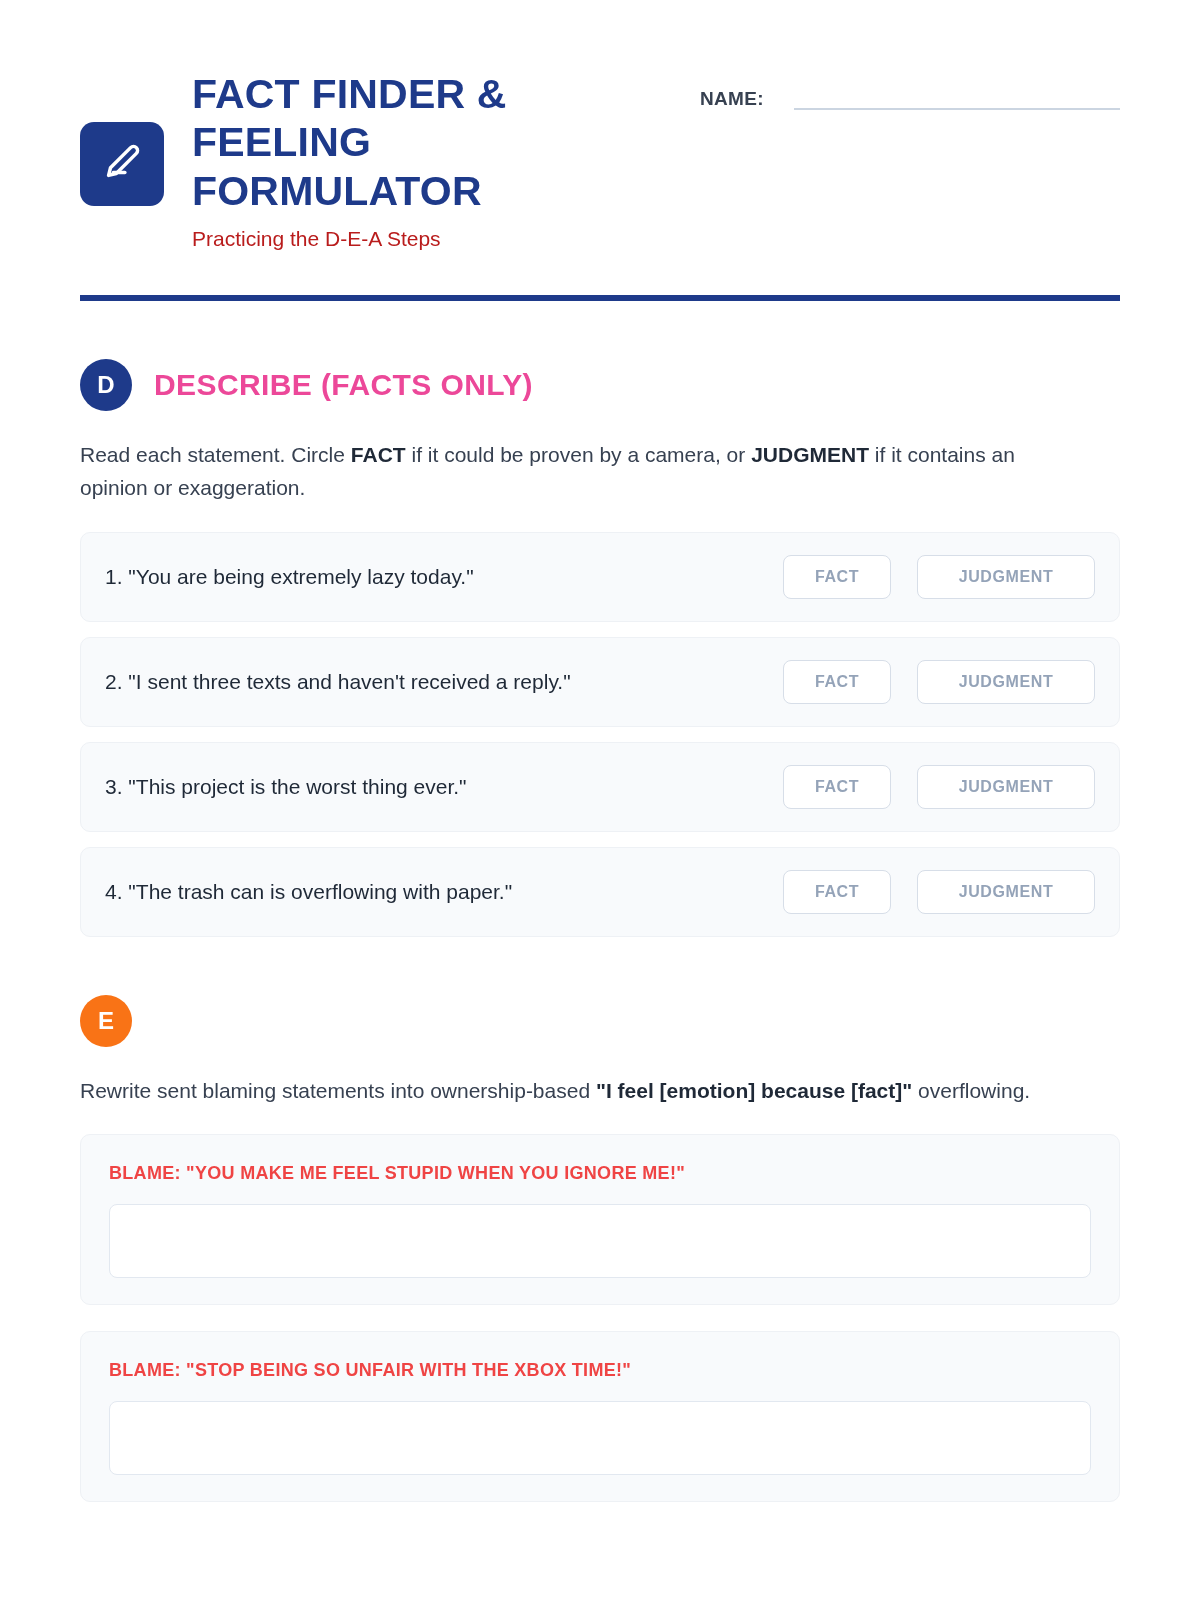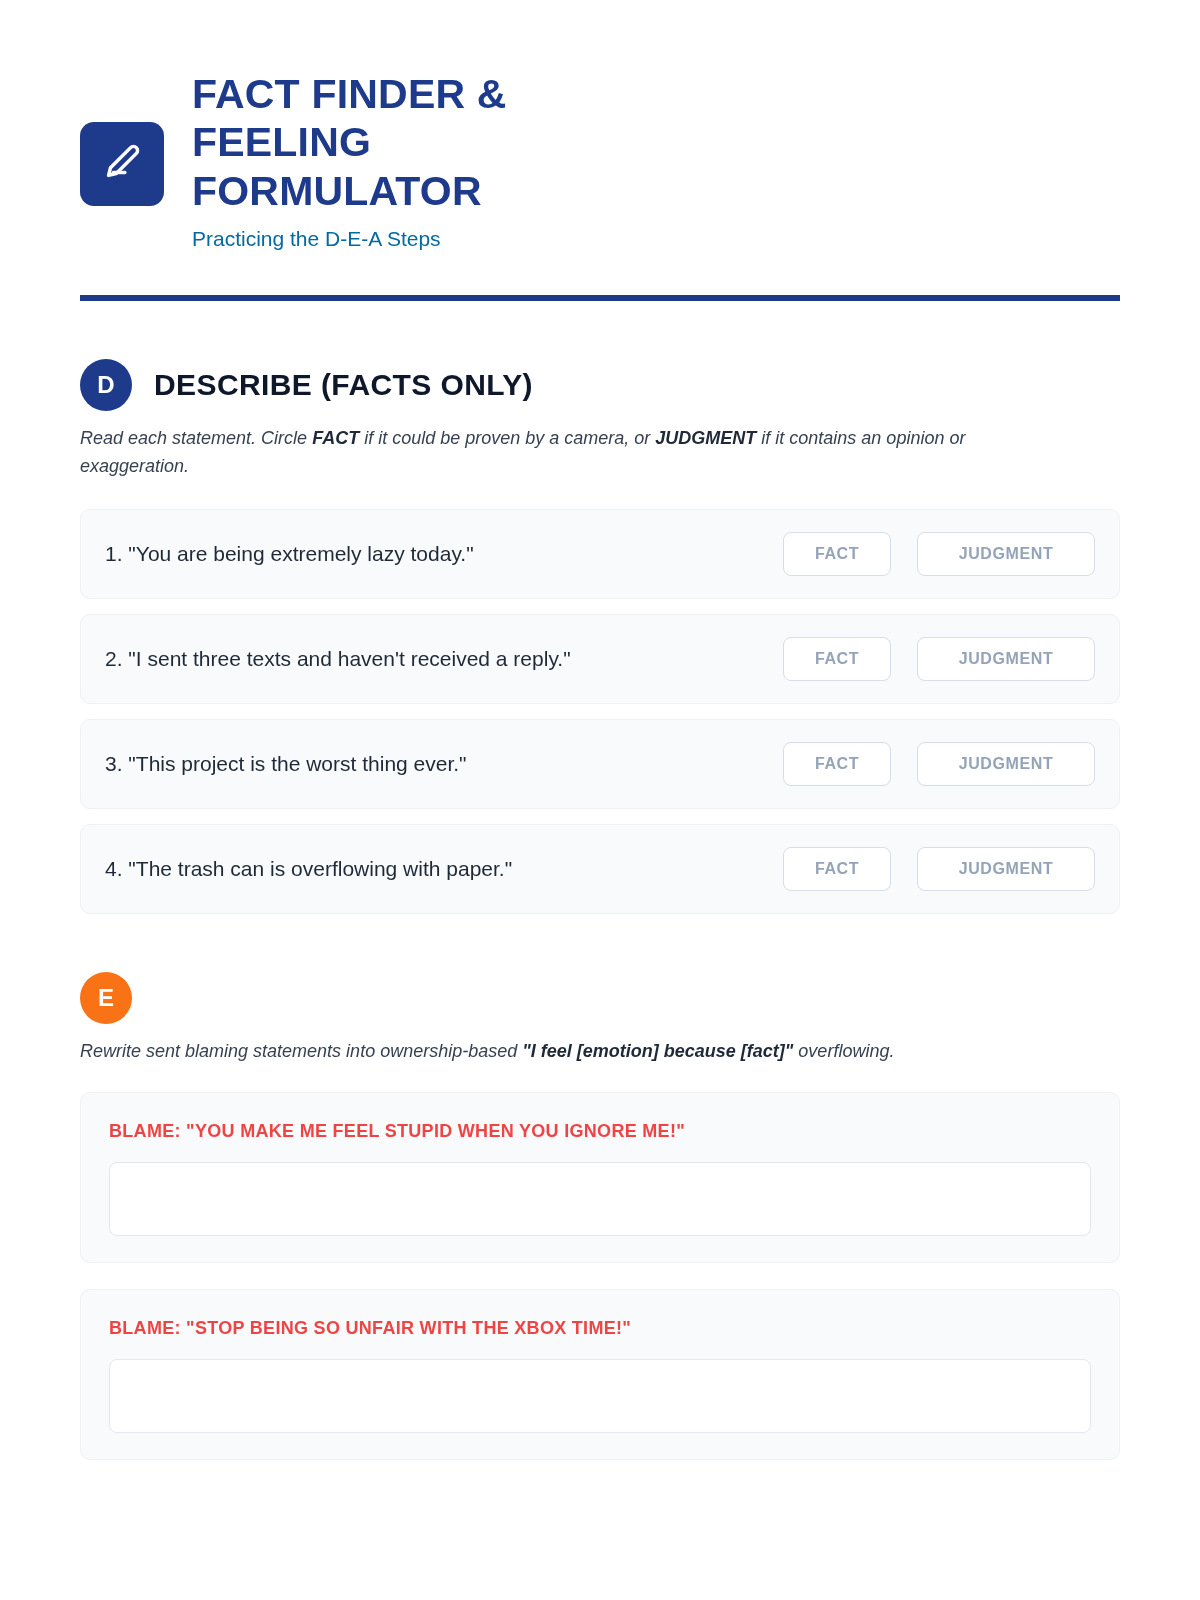--- a/index.html
+++ b/index.html
@@ -44,21 +44,21 @@
   .doc-title {
     font-size: 41px;
     line-height: 1.18;
     font-weight: bold;
     color: #1e3a8a;
     letter-spacing: 0.2px;
     margin: 0;
   }
   .doc-subtitle {
     font-size: 21px;
-    color: #0369a1;
+    color: #b91c1c;
     margin-top: 12px;
   }
   .meta-block {
     margin-left: auto;
     margin-top: 18px;
     width: 420px;
   }
   .meta-row {
     display: flex;
     align-items: flex-end;
@@ -101,30 +101,29 @@
     display: flex;
     align-items: center;
     justify-content: center;
     flex: 0 0 auto;
   }
   .badge-d { background: #1e3a8a; }
   .badge-e { background: #f97316; }
   .section-title {
     font-size: 30px;
     font-weight: bold;
-    color: #0f172a;
+    color: #ec4899;
     letter-spacing: 0.4px;
   }
   .section-desc {
-    font-size: 18px;
+    font-size: 21px;
     line-height: 1.55;
     color: #374151;
-    margin-top: 14px;
+    margin-top: 28px;
     max-width: 960px;
-    font-style: italic;
   }
   .section-desc b { color: #1f2937; }
 
   
   .statements { margin-top: 28px; }
   .statement-row {
     background: #f8fafc;
     border: 1px solid #eef1f5;
     border-radius: 10px;
     padding: 22px 24px;
@@ -191,20 +190,24 @@
         </svg>
       </span>
     </div>
 
     <div class="title-block">
       <h1 class="doc-title">FACT FINDER &amp; FEELING FORMULATOR</h1>
       <div class="doc-subtitle">Practicing the D-E-A Steps</div>
     </div>
 
     <div class="meta-block">
+      <div class="meta-row">
+        <div class="meta-label">NAME:</div>
+        <div class="meta-line"></div>
+      </div>
     </div>
   </div>
 
   <div class="rule"></div>
 
   <div class="section">
     <div class="section-head">
       <div class="step-badge badge-d">D</div>
       <div class="section-title">DESCRIBE (FACTS ONLY)</div>
     </div>

